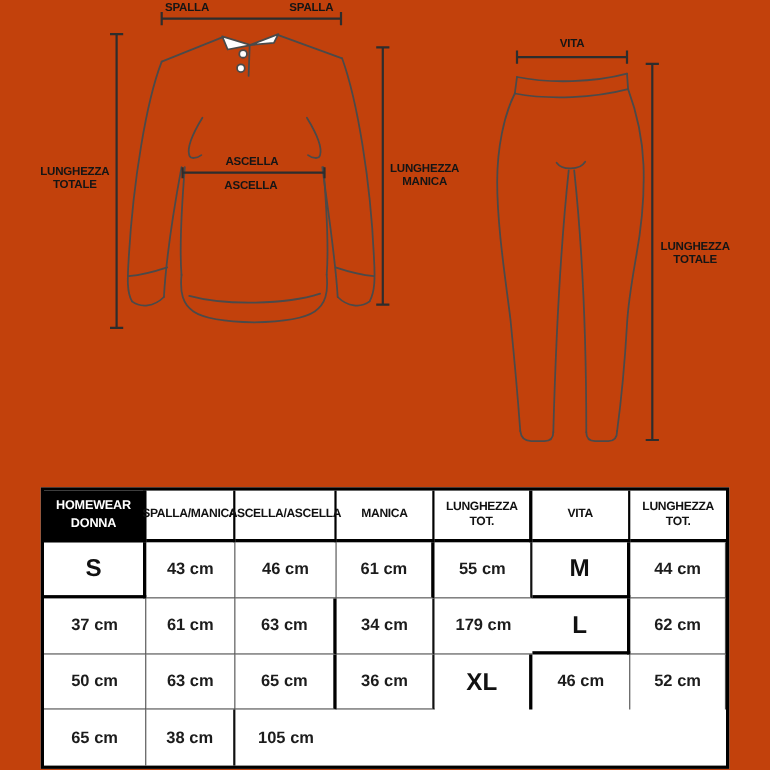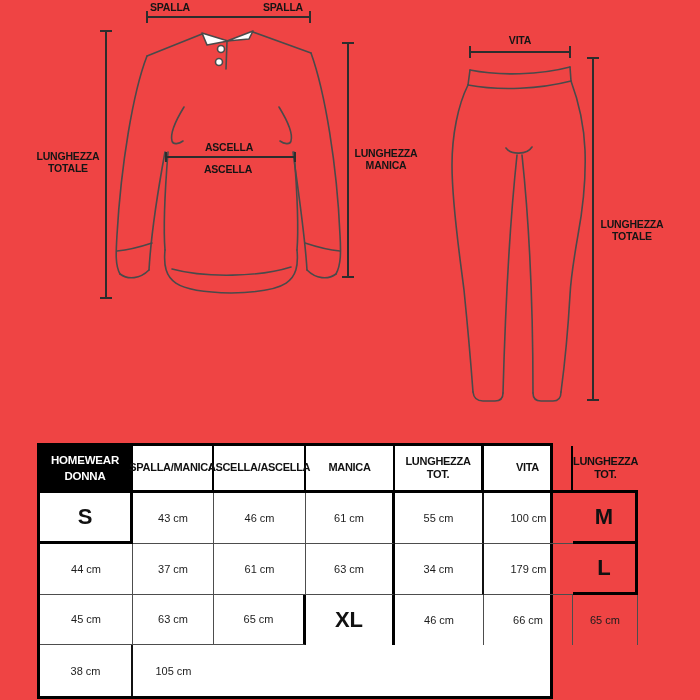--- a/index.html
+++ b/index.html
@@ -1,38 +1,38 @@
 <!DOCTYPE html>
 <html><head>
 <meta charset="utf-8">
 <style>
   html,body{margin:0;padding:0;background:#fff;}
   body{width:700px;height:700px;font-family:"Liberation Sans",sans-serif;color:#111;}
-  .stage{position:relative;width:700px;height:700px;background:#ef4444;overflow:hidden;}
+  .stage{position:relative;width:700px;height:700px;background:#c2410c;overflow:hidden;}
   svg.art{position:absolute;left:0;top:0;}
   .lbl{
     position:absolute;transform:translate(-50%,-50%);
     font-size:10.5px;font-weight:700;letter-spacing:-0.2px;line-height:1.15;
     text-align:center;white-space:pre-line;color:#151515;
   }
   
   .size-table{
-    position:absolute;left:37px;top:443px;width:516px;height:256px;
+    position:absolute;left:37px;top:443px;width:626px;height:256px;
     box-sizing:border-box;border:3px solid #000;background:#fff;
     display:grid;
     grid-template-columns:93px 81px 92px 89px 89px 89px 1fr;
     grid-template-rows:47px repeat(4,1fr);
   }
   .cell{display:flex;align-items:center;justify-content:center;text-align:center;box-sizing:border-box;}
   .hcell{font-size:11px;font-weight:700;letter-spacing:-0.3px;border-bottom:3px solid #000;border-right:2px solid #000;line-height:1.2;}
   .hcell.last{border-right:none;}
   .title-cell{background:#000;color:#fff;font-size:11.5px;font-weight:700;letter-spacing:-0.2px;line-height:1.4;border-right:3px solid #000;border-bottom:3px solid #000;white-space:pre-line;}
   .size-cell{font-size:22px;font-weight:700;border-right:3px solid #000;border-bottom:3px solid #000;}
   .size-cell.no-b{border-bottom:none;}
-  .vcell{font-size:11px;font-weight:400;color:#1c1c1c;border-right:1.5px solid #4d4d4d;border-bottom:1.5px solid #4d4d4d;}
+  .vcell{font-size:15px;font-weight:700;color:#1c1c1c;border-right:1.5px solid #4d4d4d;border-bottom:1.5px solid #4d4d4d;}
   .vcell.group-r{border-right:3px solid #000;}
   .vcell.mid-r{border-right:2px solid #111;}
   .vcell.no-r{border-right:none;}
   .vcell.no-b{border-bottom:none;}
 </style>
 </head>
 <body>
 
 <div class="stage">
 
@@ -121,36 +121,37 @@
     <div class="cell hcell">MANICA</div>
     <div class="cell hcell" style="border-right:3px solid #000;">LUNGHEZZA TOT.</div>
     <div class="cell hcell">VITA</div>
     <div class="cell hcell last">LUNGHEZZA TOT.</div>
 
     <div class="cell size-cell">S</div>
     <div class="cell vcell">43 cm</div>
     <div class="cell vcell">46 cm</div>
     <div class="cell vcell group-r">61 cm</div>
     <div class="cell vcell mid-r">55 cm</div>
-    <div class="cell vcell no-r">100 cm</div>
 
     <div class="cell size-cell">M</div>
     <div class="cell vcell">44 cm</div>
     <div class="cell vcell">37 cm</div>
     <div class="cell vcell">61 cm</div>
     <div class="cell vcell group-r">63 cm</div>
     <div class="cell vcell mid-r">34 cm</div>
     <div class="cell vcell no-r">179 cm</div>
 
     <div class="cell size-cell">L</div>
-    <div class="cell vcell">45 cm</div>
+    <div class="cell vcell">62 cm</div>
+    <div class="cell vcell">50 cm</div>
     <div class="cell vcell">63 cm</div>
     <div class="cell vcell group-r">65 cm</div>
+    <div class="cell vcell mid-r">36 cm</div>
 
     <div class="cell size-cell no-b">XL</div>
     <div class="cell vcell no-b">46 cm</div>
-    <div class="cell vcell no-b">66 cm</div>
+    <div class="cell vcell no-b">52 cm</div>
     <div class="cell vcell no-b">65 cm</div>
     <div class="cell vcell no-b mid-r">38 cm</div>
     <div class="cell vcell no-b no-r">105 cm</div>
   </div>
 
 </div>
 
 </body></html>

